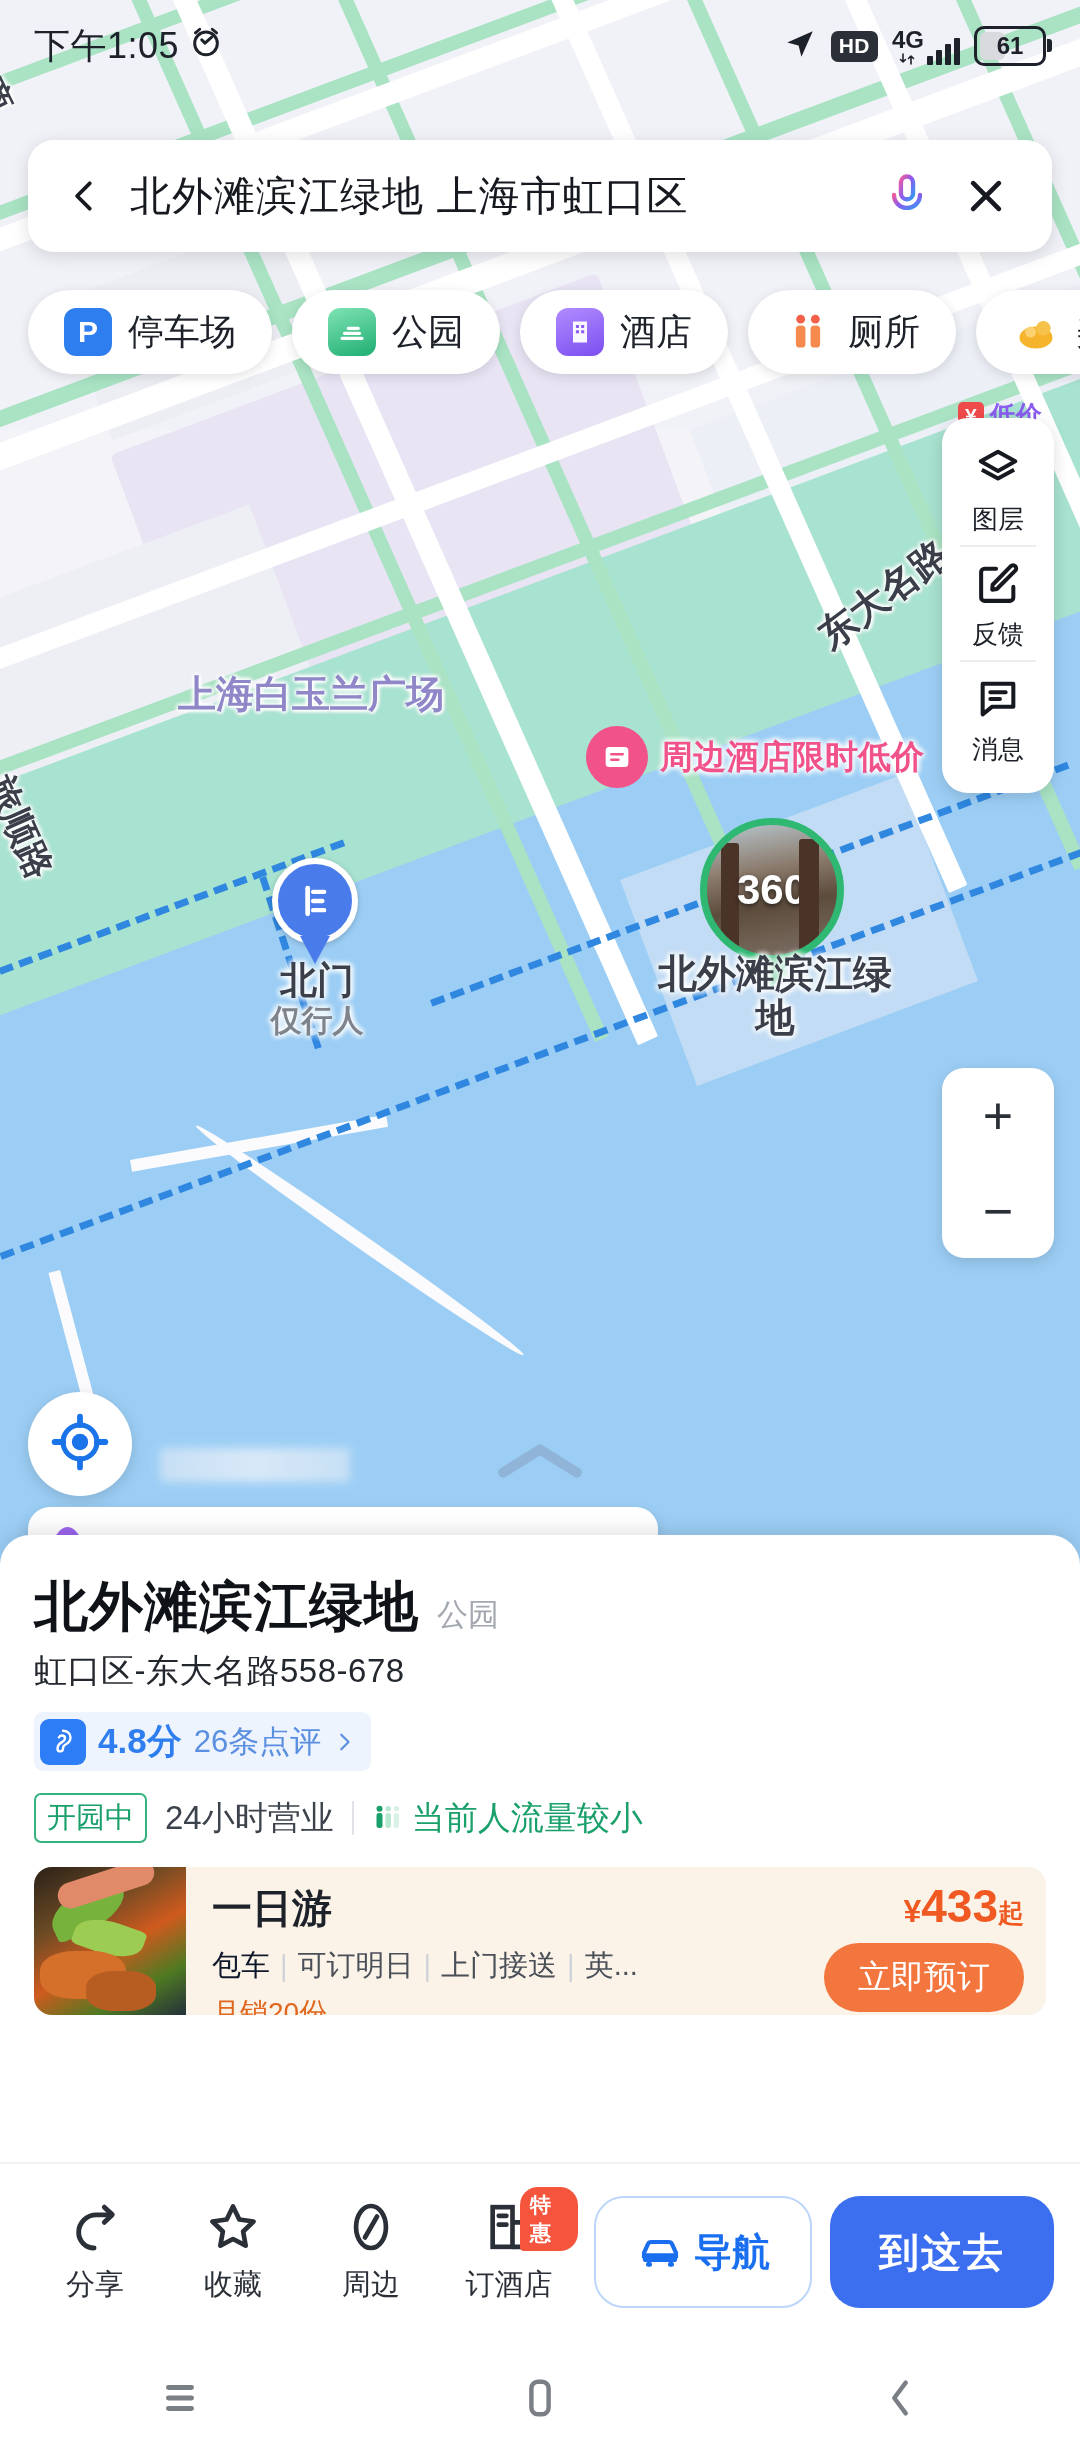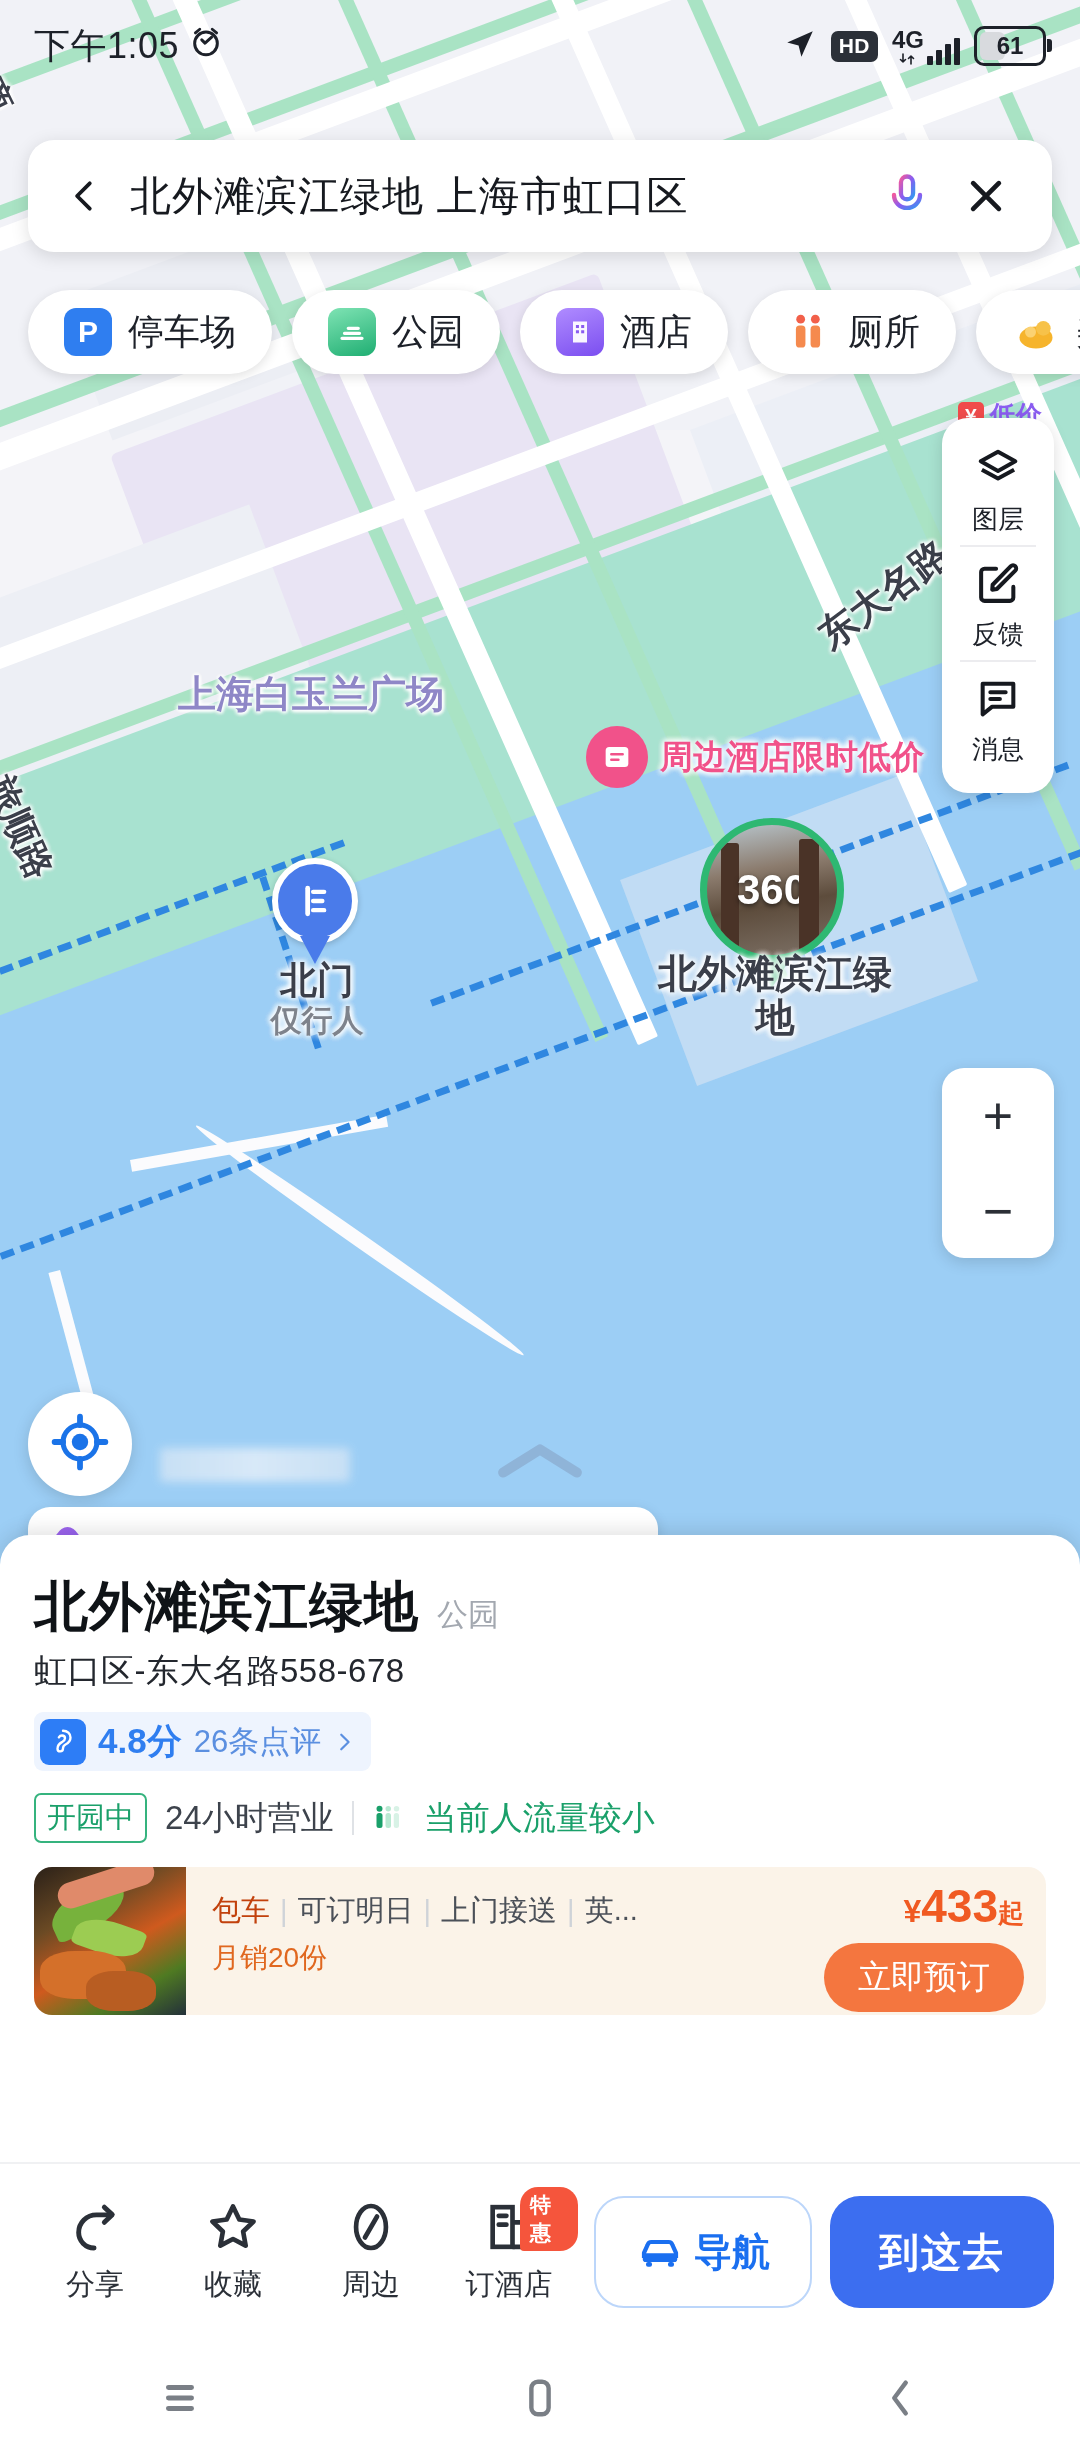--- a/index.html
+++ b/index.html
@@ -173,35 +173,35 @@
     margin-top:18px; display:inline-flex; align-items:center; gap:12px;
     background:#eef4fe; border-radius:9px; padding:6px 16px 6px 6px;
   }
   .dp-ic{ width:46px; height:46px; background:#2d7df6; border-radius:9px; display:flex; align-items:center; justify-content:center;}
   .score { font-size:35px; color:#2f7ef0; font-weight:700;}
   .reviews { font-size:31px; color:#5b8fe0;}
   .hoursrow { margin-top:22px; display:flex; align-items:center; gap:18px;}
   .openbadge { border:2px solid #35b37e; color:#1aa06a; font-size:29px; border-radius:7px; padding:3px 11px;}
   .hourstxt { font-size:33px; color:#3d434c;}
   .vsep { width:2px; height:34px; background:#dfe2e6;}
-  .crowd { font-size:33px; color:#1aa06a; display:flex; align-items:center; gap:22px;}
+  .crowd { font-size:33px; color:#1aa06a; display:flex; align-items:center; gap:10px;}
 
   
   #tourcard {
     margin-top:24px; height:148px; background:#fbf3e8; border-radius:18px;
     display:flex; align-items:stretch; overflow:hidden; position:relative;
   }
   .tc-img{ width:152px; flex:0 0 152px; position:relative; overflow:hidden;
     background:linear-gradient(150deg,#2a2018 0%,#6b4a24 30%,#cf5a1e 55%,#4f7a22 78%,#23303a 100%); }
   .tc-img .leaf{ position:absolute; background:#77b23c; border-radius:60% 10% 60% 10%;}
   .tc-img .meat{ position:absolute; background:#d4702a; border-radius:40%;}
   .tc-body{ flex:1; padding:14px 0 0 26px; display:flex; flex-direction:column; justify-content:flex-start;}
   .tc-title{ font-size:40px; font-weight:700; color:#1d2129;}
   .tc-tags{ margin-top:10px; font-size:29px; color:#4b5058; display:flex; align-items:center; gap:10px; white-space:nowrap;}
-  .tc-tags .b{ color:#c2410c;}
+  .tc-tags .b{ color:#0f172a;}
   .tc-tags .sep{ color:#cfd3d8;}
   .tc-sales{ margin-top:8px; font-size:28px; color:#e0671f;}
   .tc-right{ width:300px; display:flex; flex-direction:column; align-items:flex-end; padding:12px 22px 0 0;}
   .tc-price{ color:#f05a22; font-weight:700; white-space:nowrap;}
   .tc-price .y{ font-size:32px;}
   .tc-price .n{ font-size:46px;}
   .tc-price .q{ font-size:26px;}
   .tc-btn{
     margin-top:10px; background:#f4763f; color:#fff; border-radius:40px;
     font-size:33px; padding:12px 34px; white-space:nowrap;
@@ -618,20 +618,21 @@
 
   <div id="tourcard">
     <div class="tc-img">
       <span class="leaf" style="left:14px;top:22px;width:80px;height:40px;transform:rotate(-25deg);"></span>
       <span class="leaf" style="left:40px;top:54px;width:70px;height:34px;transform:rotate(20deg);background:#9ccc52;"></span>
       <span class="meat" style="left:6px;top:84px;width:86px;height:48px;"></span>
       <span class="meat" style="left:52px;top:104px;width:70px;height:40px;background:#b85d22;"></span>
       <span class="meat" style="left:22px;top:4px;width:100px;height:26px;background:#e08a6a;border-radius:20px;transform:rotate(-18deg);"></span>
     </div>
     <div class="tc-body">
+      <div class="tc-title">一日游</div>
       <div class="tc-tags">
         <span class="b">包车</span>
           <span class="sep">|</span>
         <span>可订明日</span>
           <span class="sep">|</span>
         <span>上门接送</span>
           <span class="sep">|</span>
         <span>英...</span>
       </div>
       <div class="tc-sales">月销20份</div>

